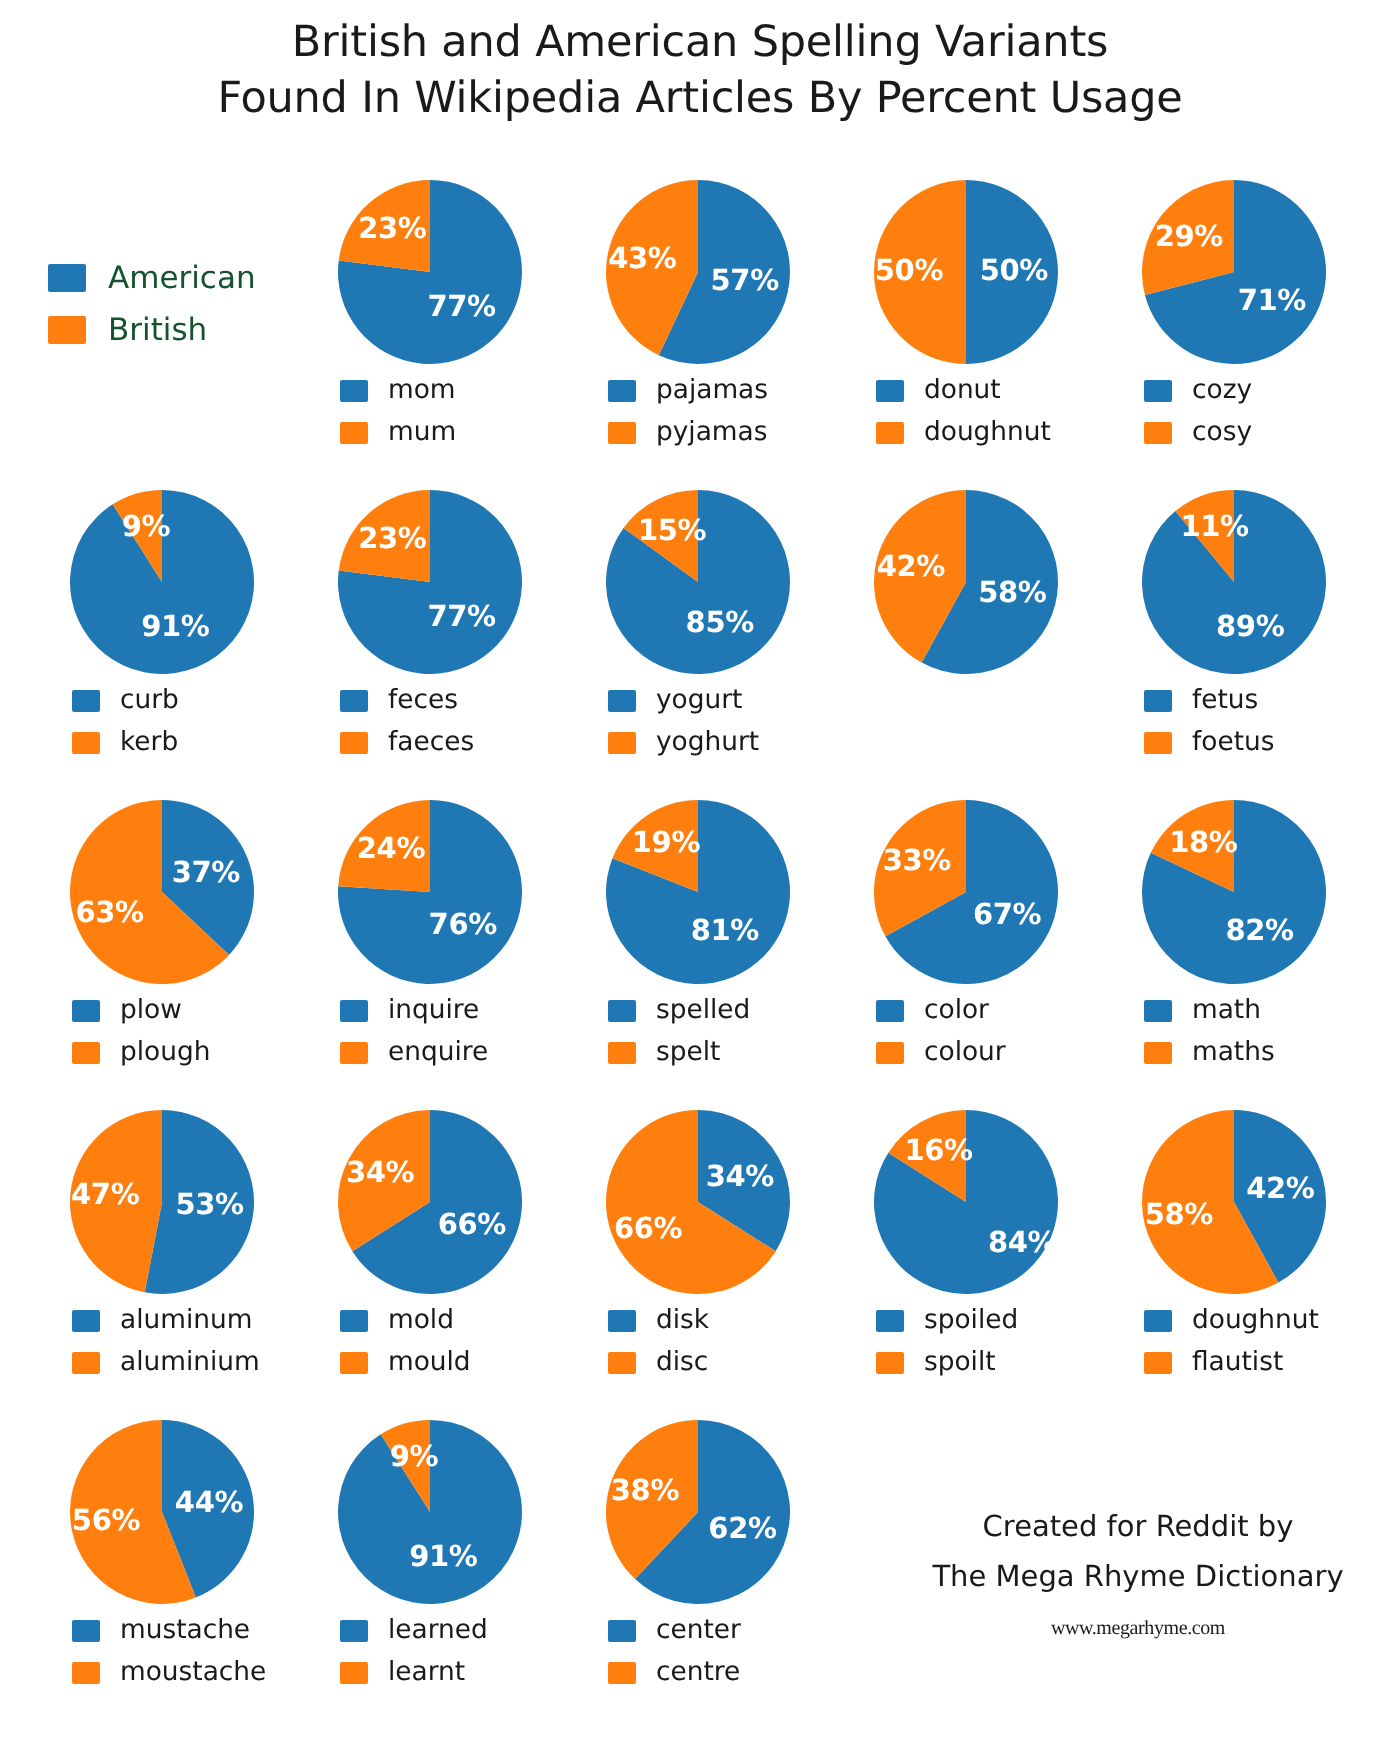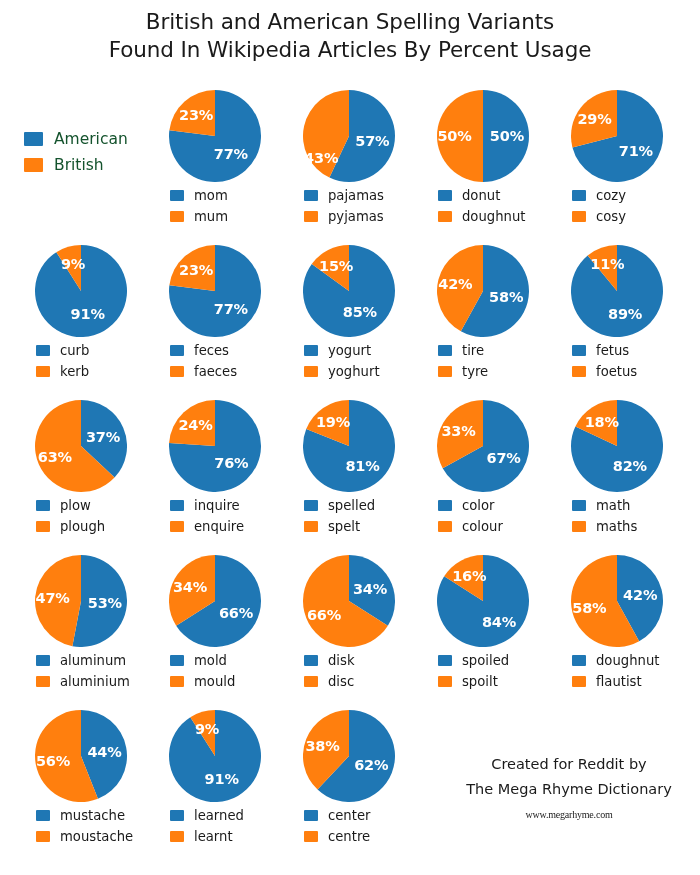--- a/index.html
+++ b/index.html
@@ -171,21 +171,21 @@
           </div>
         </div>
       </div>
       <div class="pie-cell" style="left: 282px; top: 88px;">
         <div class="pie-wrap">
           <svg class="pie-svg" viewBox="0 0 92 92">
             <path d="M 46 46 L 46.000 0.000 A 46 46 0 1 1 26.414 87.622 Z" fill="#1f77b4"></path>
             <path d="M 46 46 L 26.414 87.622 A 46 46 0 0 1 46.000 0.000 Z" fill="#ff7f0e"></path>
           </svg>
           <span class="pct" style="left: 90.3439px; top: 53.218px;">57%</span>
-          <span class="pct" style="left: 39.1669px; top: 41.7786px; margin-top: 28px;">43%</span>
+          <span class="pct" style="left: 39.1669px; top: 41.7786px;">43%</span>
         </div>
         <div class="pie-legend">
           <div class="legend-row">
             <span class="swatch" style="background: rgb(31, 119, 180);"></span>
             <span class="legend-label">pajamas</span>
           </div>
           <div class="legend-row">
             <span class="swatch" style="background: rgb(255, 127, 14);"></span>
             <span class="legend-label">pyjamas</span>
           </div>
@@ -293,30 +293,20 @@
       </div>
       <div class="pie-cell" style="left: 416px; top: 243px;">
         <div class="pie-wrap">
           <svg class="pie-svg" viewBox="0 0 92 92">
             <path d="M 46 46 L 46.000 0.000 A 46 46 0 1 1 23.839 86.310 Z" fill="#1f77b4"></path>
             <path d="M 46 46 L 23.839 86.310 A 46 46 0 0 1 46.000 0.000 Z" fill="#ff7f0e"></path>
           </svg>
           <span class="pct" style="left: 90.1685px; top: 53.9487px;">58%</span>
           <span class="pct" style="left: 39.376px; top: 40.9074px;">42%</span>
         </div>
-        <div class="pie-legend">
-          <div class="legend-row">
-            <span class="swatch" style="background: rgb(31, 119, 180);"></span>
-            <span class="legend-label">tire</span>
-          </div>
-          <div class="legend-row">
-            <span class="swatch" style="background: rgb(255, 127, 14);"></span>
-            <span class="legend-label">tyre</span>
-          </div>
-        </div>
       </div>
       <div class="pie-cell" style="left: 550px; top: 243px;">
         <div class="pie-wrap">
           <svg class="pie-svg" viewBox="0 0 92 92">
             <path d="M 46 46 L 46.000 0.000 A 46 46 0 1 1 16.678 10.556 Z" fill="#1f77b4"></path>
             <path d="M 46 46 L 16.678 10.556 A 46 46 0 0 1 46.000 0.000 Z" fill="#ff7f0e"></path>
           </svg>
           <span class="pct" style="left: 75.1026px; top: 70.5059px;">89%</span>
           <span class="pct" style="left: 57.3392px; top: 21.1661px;">11%</span>
         </div>
@@ -490,21 +480,21 @@
             <span class="legend-label">disc</span>
           </div>
         </div>
       </div>
       <div class="pie-cell" style="left: 416px; top: 553px;">
         <div class="pie-wrap">
           <svg class="pie-svg" viewBox="0 0 92 92">
             <path d="M 46 46 L 46.000 0.000 A 46 46 0 1 1 7.161 21.352 Z" fill="#1f77b4"></path>
             <path d="M 46 46 L 7.161 21.352 A 46 46 0 0 1 46.000 0.000 Z" fill="#ff7f0e"></path>
           </svg>
-          <span class="pct" style="left: 83px; top: 68.9613px;">84%</span>
+          <span class="pct" style="left: 95px; top: 68.9613px;">84%</span>
           <span class="pct" style="left: 53.2604px; top: 23.0077px; text-align: right;">16%</span>
         </div>
         <div class="pie-legend">
           <div class="legend-row">
             <span class="swatch" style="background: rgb(31, 119, 180);"></span>
             <span class="legend-label">spoiled</span>
           </div>
           <div class="legend-row">
             <span class="swatch" style="background: rgb(255, 127, 14);"></span>
             <span class="legend-label">spoilt</span>

